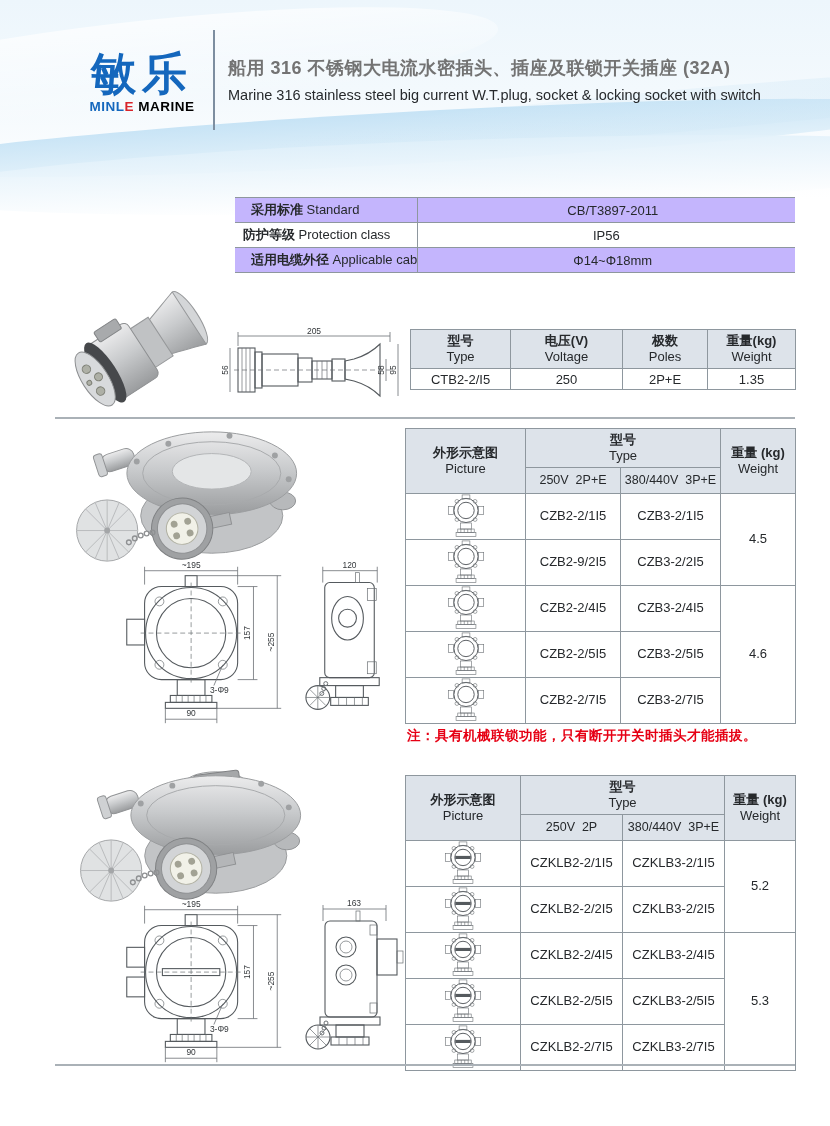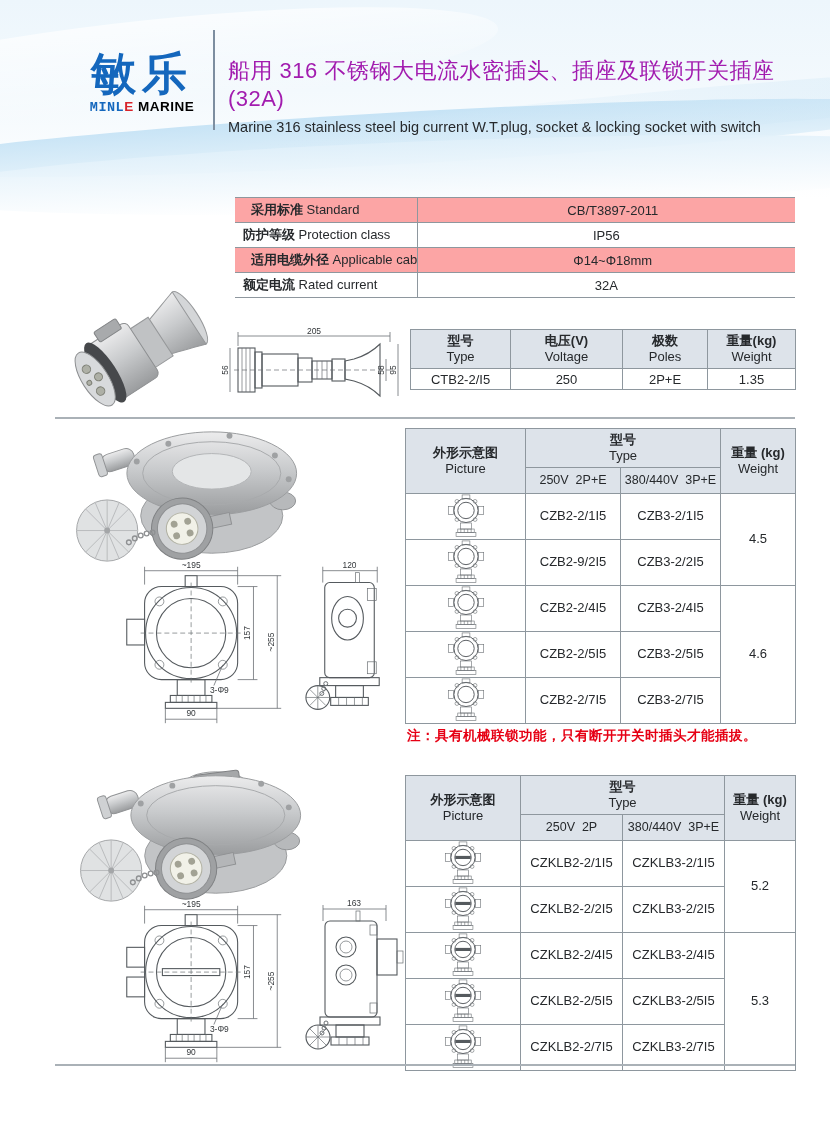--- a/index.html
+++ b/index.html
@@ -14,36 +14,36 @@
   .w2{left:-90px;top:140px;width:1100px;height:70px;transform:rotate(-2deg);
       background:linear-gradient(180deg,#e0f0fa,#ffffff);opacity:.9;}
   .w3{left:250px;top:88px;width:900px;height:42px;transform:rotate(-5deg);
       background:linear-gradient(90deg,rgba(196,226,246,0),#cfe7f6);opacity:.55;}
   .w4{left:-200px;top:20px;width:700px;height:90px;transform:rotate(-6deg);
       background:linear-gradient(180deg,#ffffff,rgba(255,255,255,0));opacity:.7;}
   
   .logo{position:absolute;left:72px;top:50px;width:140px;text-align:center;}
   .logo-cn{font-size:45px;font-weight:bold;color:#1467bd;letter-spacing:6px;line-height:1.05;}
   .logo-en{font-size:13.5px;font-weight:bold;letter-spacing:.5px;margin-top:2px;}
-  .logo-en .b{color:#1467bd;font-family:Liberation Mono, monospace;} .logo-en .r{color:#d8232a;} .logo-en .d{color:#000000;}
+  .logo-en .b{color:#1467bd;} .logo-en .r{color:#d8232a;} .logo-en .d{color:#000000;}
   .vline{position:absolute;left:213px;top:30px;width:2px;height:100px;background:#7d8ea0;}
   .titles{position:absolute;left:228px;top:56px;width:580px;}
-  .title-cn{font-size:22px;font-weight:normal;color:#a21caf;letter-spacing:.5px;}
+  .title-cn{font-size:18px;font-weight:bold;color:#737373;letter-spacing:.5px;}
   .title-en{font-size:14.5px;color:#26292c;margin-top:7px;}
   
   table{border-collapse:collapse;table-layout:fixed;}
   td,th{font-size:13px;text-align:center;vertical-align:middle;padding:0 3px;
         overflow:hidden;white-space:nowrap;}
   .cn{font-weight:bold;} .en{font-weight:normal;}
   .hd{background:#dde3ea;}
   
   .spec{position:absolute;left:235px;top:197px;width:560px;}
   .spec td{border-top:1px solid #8e979e;border-bottom:1px solid #8e979e;height:24px;}
   .spec td.lab{text-align:left;padding-left:8px;border-right:1px solid #8e979e;}
-  .spec tr.alt td{background:#fca5a5;padding-left:16px;}
+  .spec tr.alt td{background:#c4b5fd;padding-left:16px;}
   
   .ctb{position:absolute;left:410px;top:329px;width:385px;}
   .ctb td{border:1px solid #8e979e;}
   .ctb .h td{height:38px;line-height:1.25;}
   .ctb .d td{height:20px;}
   .ctb tr.alt td{background:#dde3ea;}
   
   .big{position:absolute;width:390px;}
   .big td{border:1px solid #8e979e;line-height:1.25;}
   .big .h1 td{height:38px;}
@@ -129,24 +129,20 @@
       <td class="lab"><span class="cn">采用标准</span><span class="en"> Standard</span></td>
       <td><span>CB/T3897-2011</span></td>
     </tr>
     <tr>
       <td class="lab"><span class="cn">防护等级</span><span class="en"> Protection class</span></td>
       <td><span>IP56</span></td>
     </tr>
     <tr class="alt">
       <td class="lab"><span class="cn">适用电缆外径</span><span class="en"> Applicable cable</span></td>
       <td><span>Φ14~Φ18mm</span></td>
-    </tr>
-    <tr>
-      <td class="lab"><span class="cn">额定电流</span><span class="en"> Rated current</span></td>
-      <td><span>32A</span></td>
     </tr>
   </tbody>
     </table>
 
   <svg class="abs" style="left:58px;top:278px" width="172" height="142" viewBox="0 0 172 142">
     <g transform="rotate(-33 85 70)">
       <ellipse cx="140" cy="70" rx="9" ry="31" fill="#d4d6d8" stroke="#96989a"></ellipse>
       <path d="M105,50 C118,46 130,42 140,39 L140,101 C130,98 118,94 105,90 Z" fill="url(#met)" stroke="#96989a"></path>
       <rect x="84" y="47" width="22" height="46" fill="#c0c2c4" stroke="#96989a"></rect>
       <rect x="38" y="38" width="47" height="64" rx="6" fill="url(#met)" stroke="#8d8f91"></rect>

